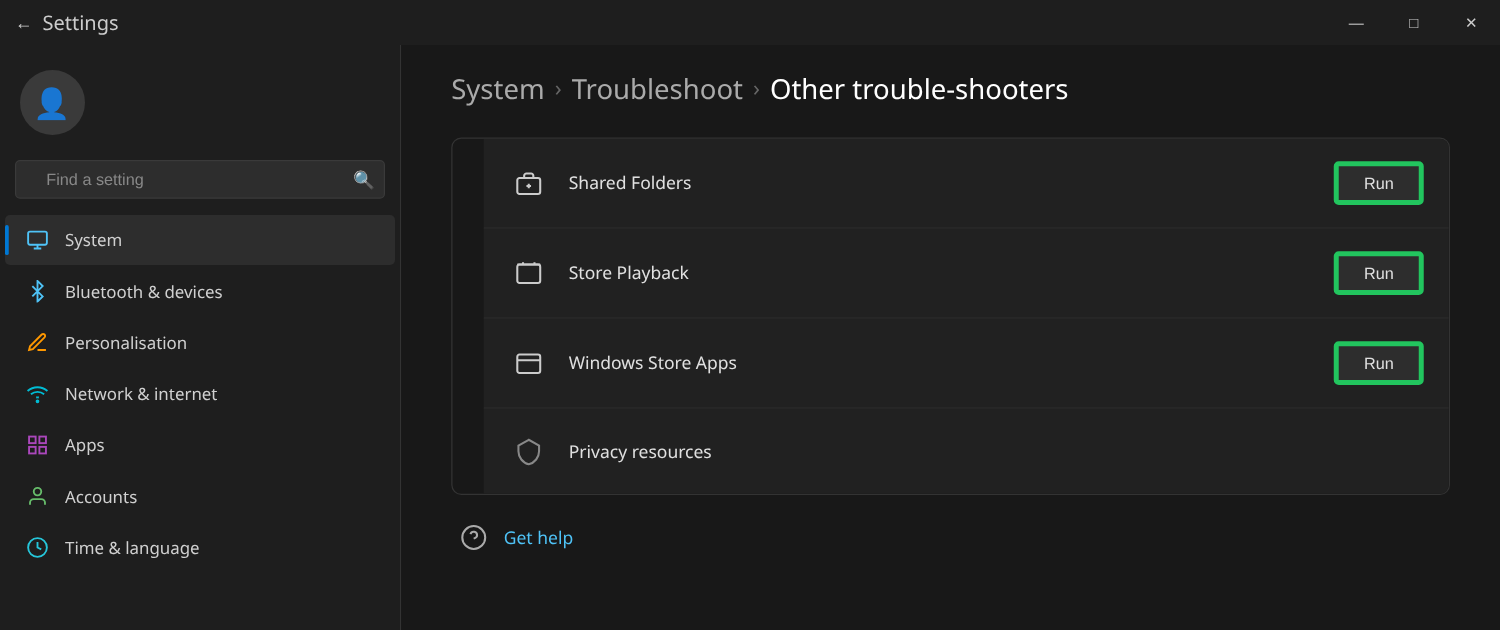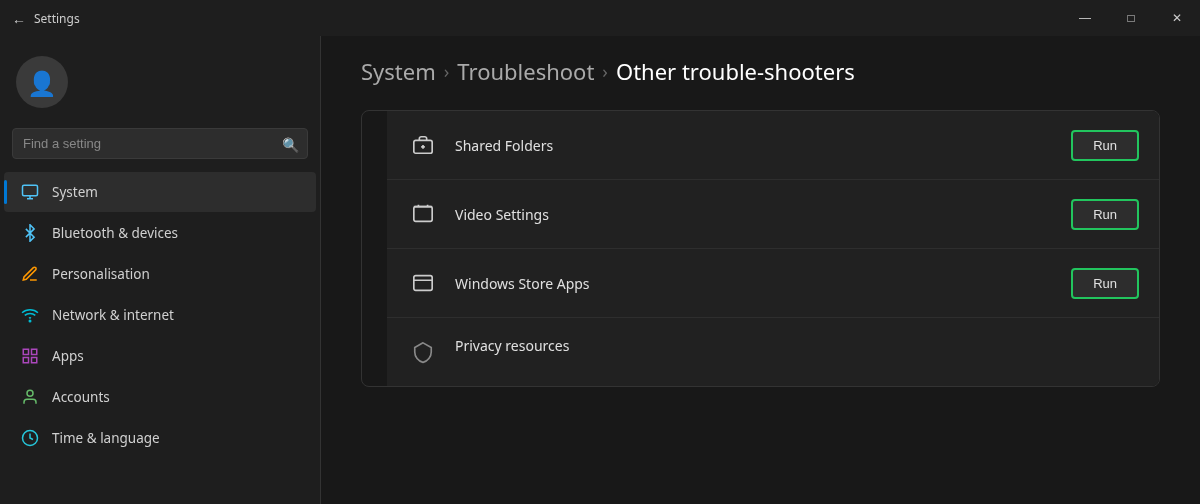--- a/index.html
+++ b/index.html
@@ -23,21 +23,21 @@
       justify-content: space-between;
       padding: 0 0 0 12px;
       flex-shrink: 0;
     }
     .titlebar-left {
       display: flex;
       align-items: center;
       gap: 8px;
     }
     .titlebar-title {
-      font-size: 12px;
+      font-size: 16px;
       color: #ccc;
     }
     .titlebar-controls {
       display: flex;
       height: 36px;
     }
     .titlebar-btn {
       width: 46px;
       height: 36px;
       display: flex;
@@ -92,21 +92,21 @@
 
     .sidebar-search {
       margin: 4px 12px 12px;
       position: relative;
     }
     .sidebar-search input {
       width: 100%;
       background: #2d2d2d;
       border: 1px solid #3a3a3a;
       border-radius: 4px;
-      padding: 7px 36px 7px 10px;
+      padding: 7px 36px 7px 24px;
       color: #ccc;
       font-size: 13px;
       outline: none;
     }
     .sidebar-search input::placeholder { color: #888; }
     .search-icon-btn {
       position: absolute;
       right: 8px;
       top: 50%;
       transform: translateY(-50%);
@@ -227,33 +227,33 @@
     }
     .ts-item-subtitle {
       font-size: 12px;
       color: #0078d4;
       margin-top: 2px;
       cursor: pointer;
     }
 
     .run-btn {
       background: #2d2d2d;
-      border: 2px solid #22c55e;
+      border: 4px solid #22c55e;
       border-radius: 4px;
       color: #e0e0e0;
       padding: 6px 20px;
       font-size: 13px;
       cursor: pointer;
       white-space: nowrap;
     }
 
     
     .privacy-item {
       display: flex;
-      align-items: flex-start;
+      align-items: center;
       gap: 16px;
       padding: 18px 20px;
       background: #212121;
     }
     .shield-icon {
       width: 32px;
       height: 32px;
       display: flex;
       align-items: center;
       justify-content: center;
@@ -417,21 +417,21 @@
       <div class="ts-item">
         <div class="ts-item-icon">
           <svg width="22" height="22" viewBox="0 0 24 24" fill="none" stroke="#ccc" stroke-width="1.8">
             <rect x="2" y="4" width="20" height="16" rx="2" ry="2"></rect>
             <line x1="2" y1="4" x2="22" y2="4"></line>
             <line x1="7" y1="2" x2="7" y2="4"></line>
             <line x1="17" y1="2" x2="17" y2="4"></line>
           </svg>
         </div>
         <div class="ts-item-info">
-          <div class="ts-item-title">Video Settings</div>
+          <div class="ts-item-title">Store Playback</div>
         </div>
         <button class="run-btn">Run</button>
       </div>
 
       <div class="ts-item">
         <div class="ts-item-icon">
           <svg width="22" height="22" viewBox="0 0 24 24" fill="none" stroke="#ccc" stroke-width="1.8">
             <rect x="2" y="4" width="20" height="16" rx="2"></rect>
             <line x1="2" y1="9" x2="22" y2="9"></line>
           </svg>
@@ -448,15 +448,25 @@
             <path d="M12 2L3 7v5c0 5.25 3.75 10.15 9 11.35C17.25 22.15 21 17.25 21 12V7L12 2z"></path>
           </svg>
         </div>
         <div class="ts-item-info">
           <div class="ts-item-title">Privacy resources</div>
         </div>
       </div>
 
     </div>
 
+    <div class="get-help-row">
+      <div class="get-help-icon">
+        <svg width="22" height="22" viewBox="0 0 24 24" fill="none" stroke="#aaa" stroke-width="1.8">
+          <circle cx="12" cy="12" r="10"></circle>
+          <path d="M9.09 9a3 3 0 0 1 5.83 1c0 2-3 3-3 3"></path>
+          <line x1="12" y1="17" x2="12.01" y2="17"></line>
+        </svg>
+      </div>
+      <span class="get-help-link">Get help</span>
+    </div>
 
   </div>
 </div>
 
 </body></html>

